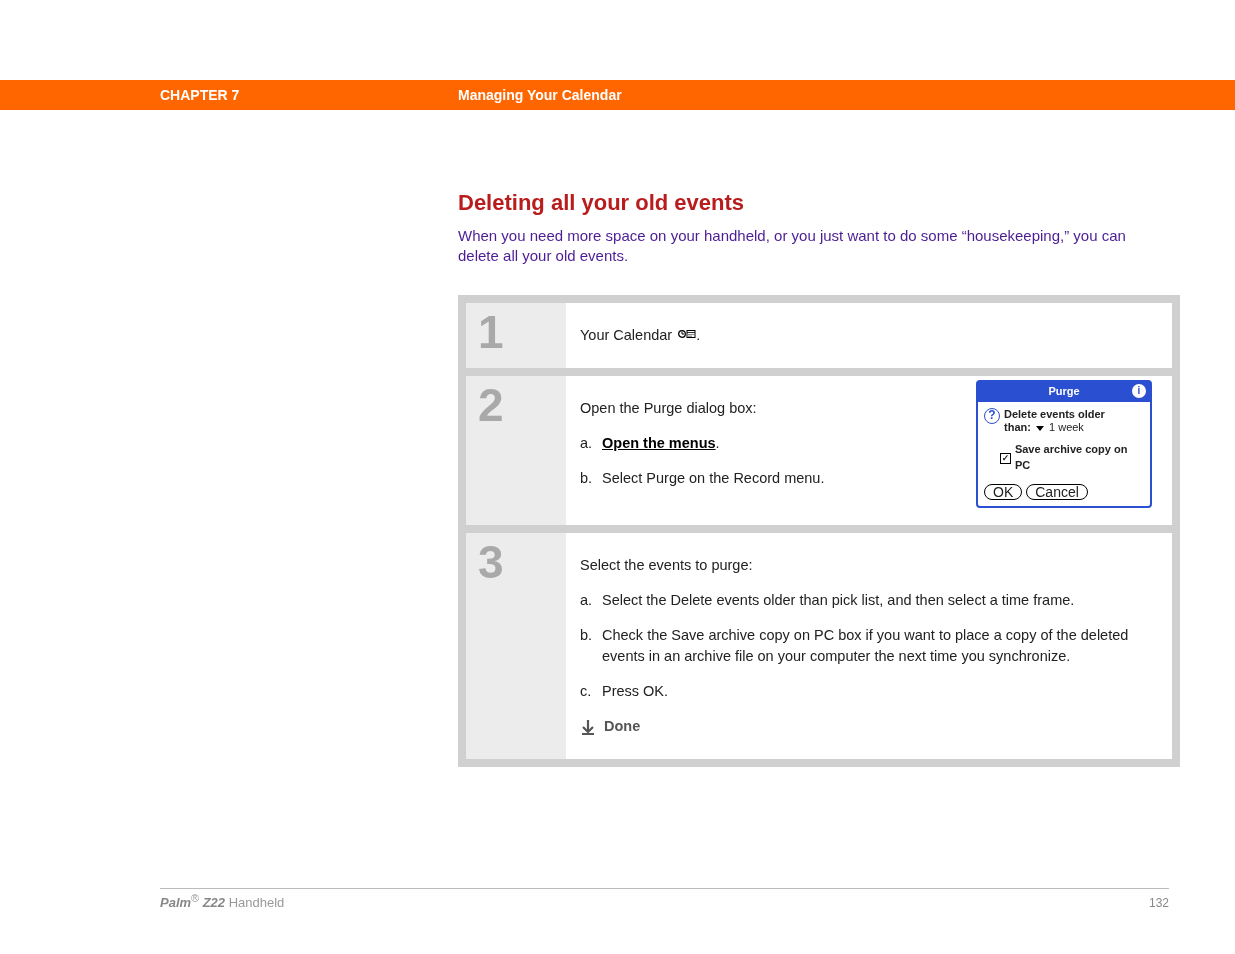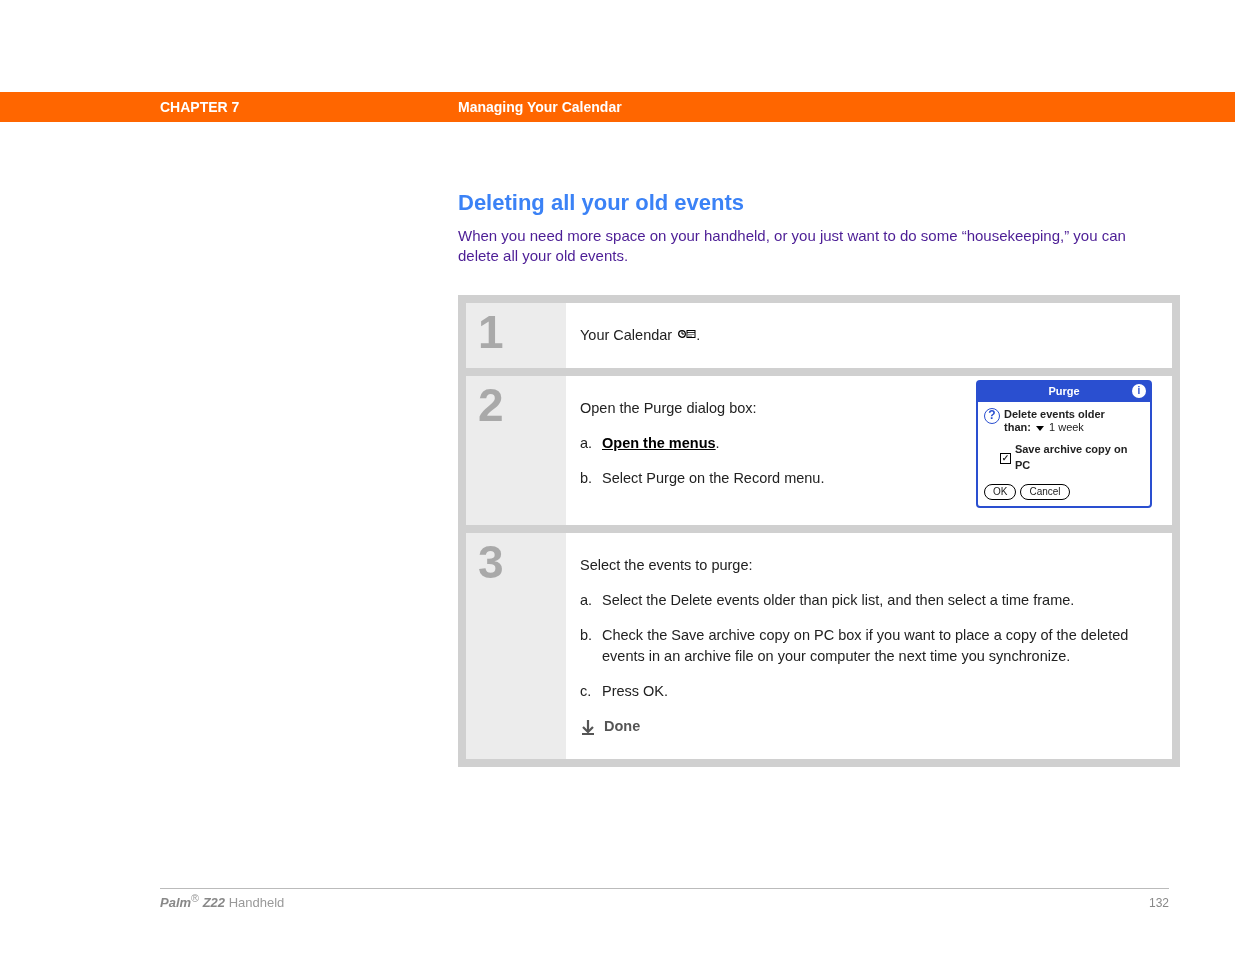--- a/index.html
+++ b/index.html
@@ -9,40 +9,40 @@
     width: 1235px;
     height: 954px;
     position: relative;
     color: #333;
   }
   .header-bar {
     background: #ff6600;
     width: 100%;
     height: 30px;
     position: absolute;
-    top: 92px;
+    top: 80px;
     left: 0;
     color: #fff;
     font-weight: bold;
     font-size: 14px;
     display: flex;
     align-items: center;
   }
   .header-chapter { position: absolute; left: 160px; }
   .header-section { position: absolute; left: 458px; }
   .content {
     position: absolute;
     left: 458px;
     top: 190px;
     width: 710px;
   }
   .page-title {
     font-size: 22px;
     font-weight: bold;
-    color: #3b82f6;
+    color: #b91c1c;
     margin-bottom: 10px;
   }
   .intro {
     font-size: 15px;
     color: #4c1d95;
     line-height: 1.35;
     margin-bottom: 28px;
   }
   .steps-box {
     background: #d0d0d0;
@@ -129,21 +129,21 @@
   }
   .purge-text1 { line-height: 1.2; }
   .dropdown-tri { display:inline-block; width:0; height:0; border-left:4px solid transparent; border-right:4px solid transparent; border-top:5px solid #000; vertical-align: middle; margin: 0 2px; }
   .purge-check { margin: 8px 0 0 16px; font-weight: bold; display: flex; align-items: center; gap: 4px; }
   .checkbox { width: 11px; height: 11px; border: 1.5px solid #000; display:inline-flex; align-items:center; justify-content:center; font-size:9px; line-height:1; }
   .purge-buttons { display: flex; gap: 4px; padding: 6px; }
   .pbtn {
     border: 1.5px solid #000;
     border-radius: 9px;
     padding: 0 8px;
-    font-size: 10px;
+    font-size: 14px;
     background: #fff;
     cursor: pointer;
     line-height: 14px;
   }
   
   .footer-line {
     position: absolute;
     left: 160px;
     right: 66px;
     bottom: 65px;

